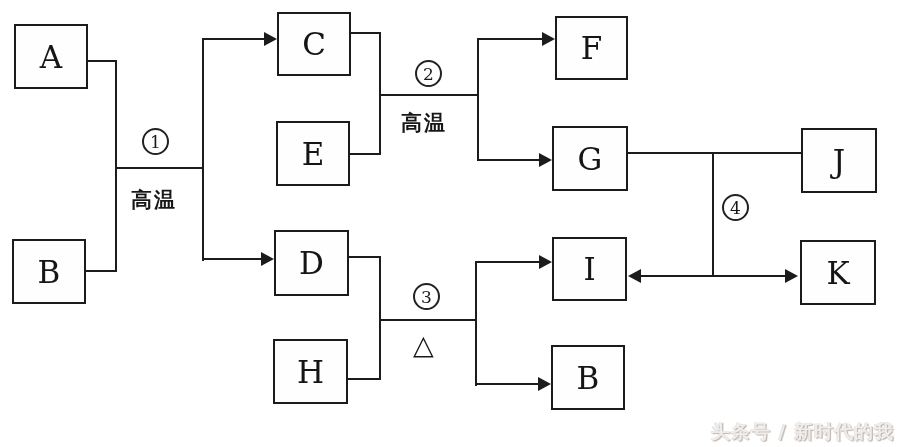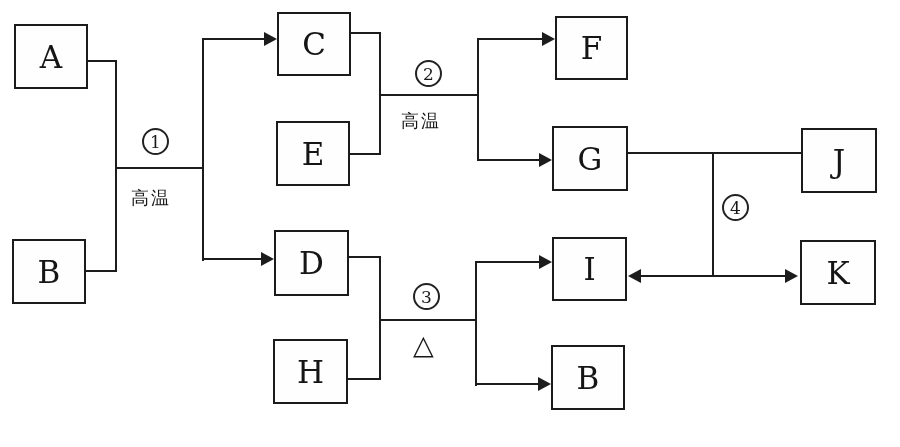--- a/index.html
+++ b/index.html
@@ -9,21 +9,21 @@
        display:flex;align-items:center;justify-content:center;
        font-family:"DejaVu Serif","Liberation Serif",serif;font-size:31px;color:#151515;}
   .h{position:absolute;height:2px;background:#1c1c1c;}
   .v{position:absolute;width:2px;background:#1c1c1c;}
   .ar{position:absolute;width:0;height:0;border-top:7px solid transparent;border-bottom:7px solid transparent;}
   .ar.r{border-left:13px solid #1c1c1c;}
   .ar.l{border-right:13px solid #1c1c1c;}
   .circ{position:absolute;box-sizing:border-box;width:27px;height:27px;border:2px solid #222;
         border-radius:50%;display:flex;align-items:center;justify-content:center;background:#fff;
         font-family:"DejaVu Serif",serif;font-size:17px;color:#191919;}
-  .cond{position:absolute;font-size:18px;font-weight:400;color:#171717;letter-spacing:2px;
+  .cond{position:absolute;font-size:21px;font-weight:700;color:#171717;letter-spacing:2px;
         font-family:"DejaVu Sans",sans-serif;}
   
   #bA{left:14px;top:24px;width:74px;height:65px;}
   #bB1{left:12px;top:239px;width:74px;height:65px;}
   #bC{left:277px;top:12px;width:74px;height:64px;}
   #bE{left:276px;top:121px;width:74px;height:65px;}
   #bD{left:274px;top:230px;width:75px;height:66px;}
   #bH{left:273px;top:339px;width:75px;height:65px;}
   #bF{left:555px;top:16px;width:73px;height:64px;}
   #bG{left:552px;top:126px;width:76px;height:65px;}
@@ -167,14 +167,15 @@
     </div>
   <div class="cond" id="t2">高温</div>
   <div class="circ" id="c3">
       <span>3</span>
     </div>
   <div class="cond" id="t3">△</div>
   <div class="circ" id="c4">
       <span>4</span>
     </div>
 
+  <div id="wm">头条号 / 新时代的我</div>
 
 </div>
 
 </body></html>

